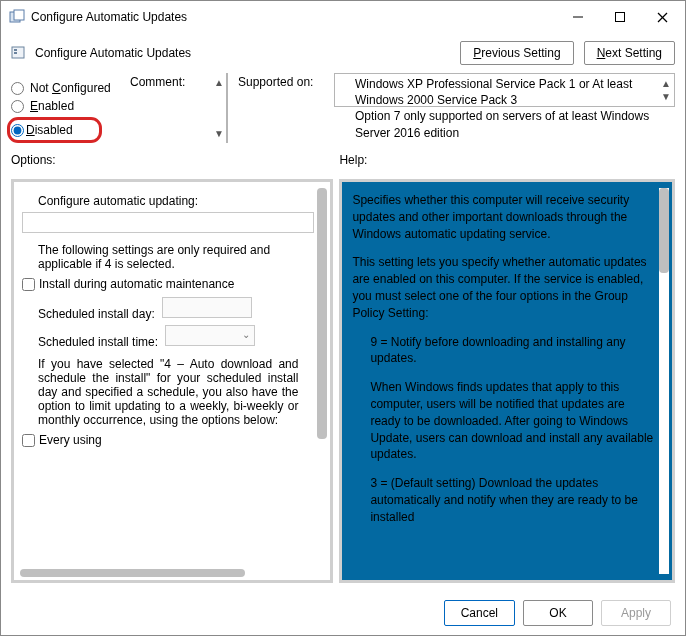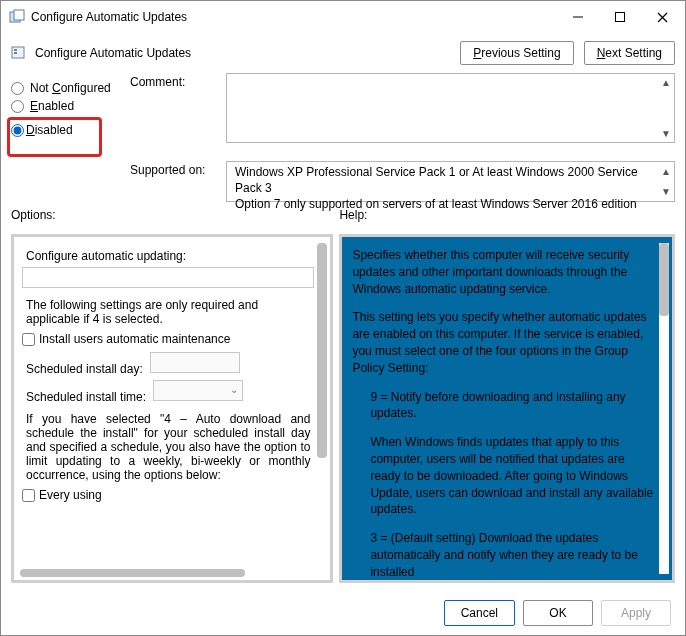--- a/index.html
+++ b/index.html
@@ -15,39 +15,39 @@
   .subhdr .subtitle { flex:1; font-size:12px;}
   .subhdr .navbtns { display:flex; gap:10px;}
   .btn { border:1px solid #8a8a8a; background:#fff; padding:4px 12px; font-size:12px; border-radius:2px;}
   .btn.primary { border:1px solid #0067c0;}
   .btn.disabled { color:#9a9a9a; border-color:#cfcfcf;}
   .btn u{text-decoration:underline;}
   .top-area{ display:flex; padding:0 10px 6px 10px; gap:4px;}
   .radio-col{ width:115px; padding-top:4px;}
   .radio-row{ display:flex; align-items:center; gap:4px; margin:4px 0; font-size:12px; position:relative;}
   .radio-row input[type=radio]{ accent-color:#0067c0; margin:0 2px 0 0;}
-  .radio-highlight{ border:3px solid #d82626; border-radius:4px; padding:3px 26px 17px 1px; margin-left:-4px; display:inline-flex; align-items:flex-end;}
-  .rightcol{ flex:1; display:flex; flex-direction:column; gap:18px;}
+  .radio-highlight{ border:3px solid #d82626; border-radius:11px; padding:3px 26px 3px 1px; margin-left:-4px; display:inline-flex; align-items:flex-end;}
+  .rightcol{ flex:1; display:flex; flex-direction:row; gap:10px;}
   .field-row{ display:flex; gap:8px; align-items:flex-start;}
   .field-label{ width:88px; padding-top:2px; font-size:12px;}
   .comment-box{ flex:1; height:70px; border:1px solid #b5b5b5; background:#fff; position:relative;}
-  .supported-box{ flex:1; height:41px; border:1px solid #b5b5b5; background:#fff; position:relative; padding:2px 20px 2px 8px; line-height:1.35;}
+  .supported-box{ flex:1; height:34px; border:1px solid #b5b5b5; background:#fff; position:relative; padding:2px 20px 2px 20px; line-height:1.35;}
   .scroll-arrow{ position:absolute; right:3px; font-size:10px; color:#555;}
   .panes-row{ flex:1; display:flex; gap:6px; padding:0 10px 8px 10px; min-height:0;}
   .pane{ flex:1; display:flex; flex-direction:column; min-width:0;}
   .pane-label{ margin-bottom:12px;}
   .pane-box{ flex:1; border:3px solid #cfcfcf; background:#fff; padding:8px 6px 8px 8px; overflow:hidden; position:relative;}
   .pane-box.scrollable{ padding-right:16px;}
   .options-inner{ position:relative;}
   .dropdown{ width:100%; height:21px; border:1px solid #c8c8c8; background:#fff; margin:2px 0 10px 0;}
   .inline-drop{ display:inline-block; width:90px; height:21px; border:1px solid #c8c8c8; background:#fafafa; position:relative; margin-left:4px;}
   .inline-drop .chev{ position:absolute; right:4px; top:3px; font-size:10px; color:#777;}
   .chk{ display:flex; align-items:center; gap:4px; margin:6px 0;}
   .chk input{ accent-color:#0067c0; margin:0;}
-  .opt-line{ margin:4px 4px;}
+  .opt-line{ margin:4px 16px;}
   .help-box{ flex:1; border:3px solid #cfcfcf; background:#0369a1; padding:10px 18px 22px 10px; overflow:hidden; line-height:1.4;}
   .help-p{ margin:0 0 12px 0; white-space:normal;}
   .help-p.indent{ padding-left:18px;}
   .vscroll{ position:absolute; right:3px; top:6px; bottom:6px; width:10px;}
   .vscroll .track{ position:absolute; top:0; bottom:0; left:0; right:0; background:#fff;}
   .vscroll .thumb{ position:absolute; left:0; right:0; background:#bfbfbf; border-radius:4px;}
   .hscroll{ position:absolute; left:6px; right:6px; bottom:3px; height:8px;}
   .hscroll .htrack{ position:absolute; top:0;bottom:0;left:0;right:0;background:#fff;}
   .hscroll .hthumb{ position:absolute; top:0;bottom:0;left:0;width:74%; background:#bfbfbf; border-radius:4px;}
   .footer{ height:44px; display:flex; align-items:center; justify-content:flex-end; padding:0 14px; gap:8px; border-top:0;}
@@ -141,21 +141,21 @@
   <div class="panes-row">
     <div class="pane" style="flex:0.98">
       <div class="pane-label">Options:</div>
       <div class="pane-box scrollable">
         <div class="options-inner">
           <div class="opt-line">Configure automatic updating:</div>
           <div class="dropdown"></div>
           <div class="opt-line">The following settings are only required and applicable if 4 is selected.</div>
           <label class="chk">
             <input type="checkbox" style="">
-              <span>Install users automatic maintenance</span>
+              <span>Install during automatic maintenance</span>
           </label>
           <div class="opt-line">
             <span>Scheduled install day:</span>
             <span class="inline-drop"></span>
           </div>
           <div class="opt-line">
             <span>Scheduled install time:</span>
             <span class="inline-drop"><span class="chev">⌄</span></span>
           </div>
           <div class="opt-line" style="text-align:justify; margin-top:8px;">If you have selected "4 – Auto download and schedule the install" for your scheduled install day and specified a schedule, you also have the option to limit updating to a weekly, bi-weekly or monthly occurrence, using the options below:</div>

